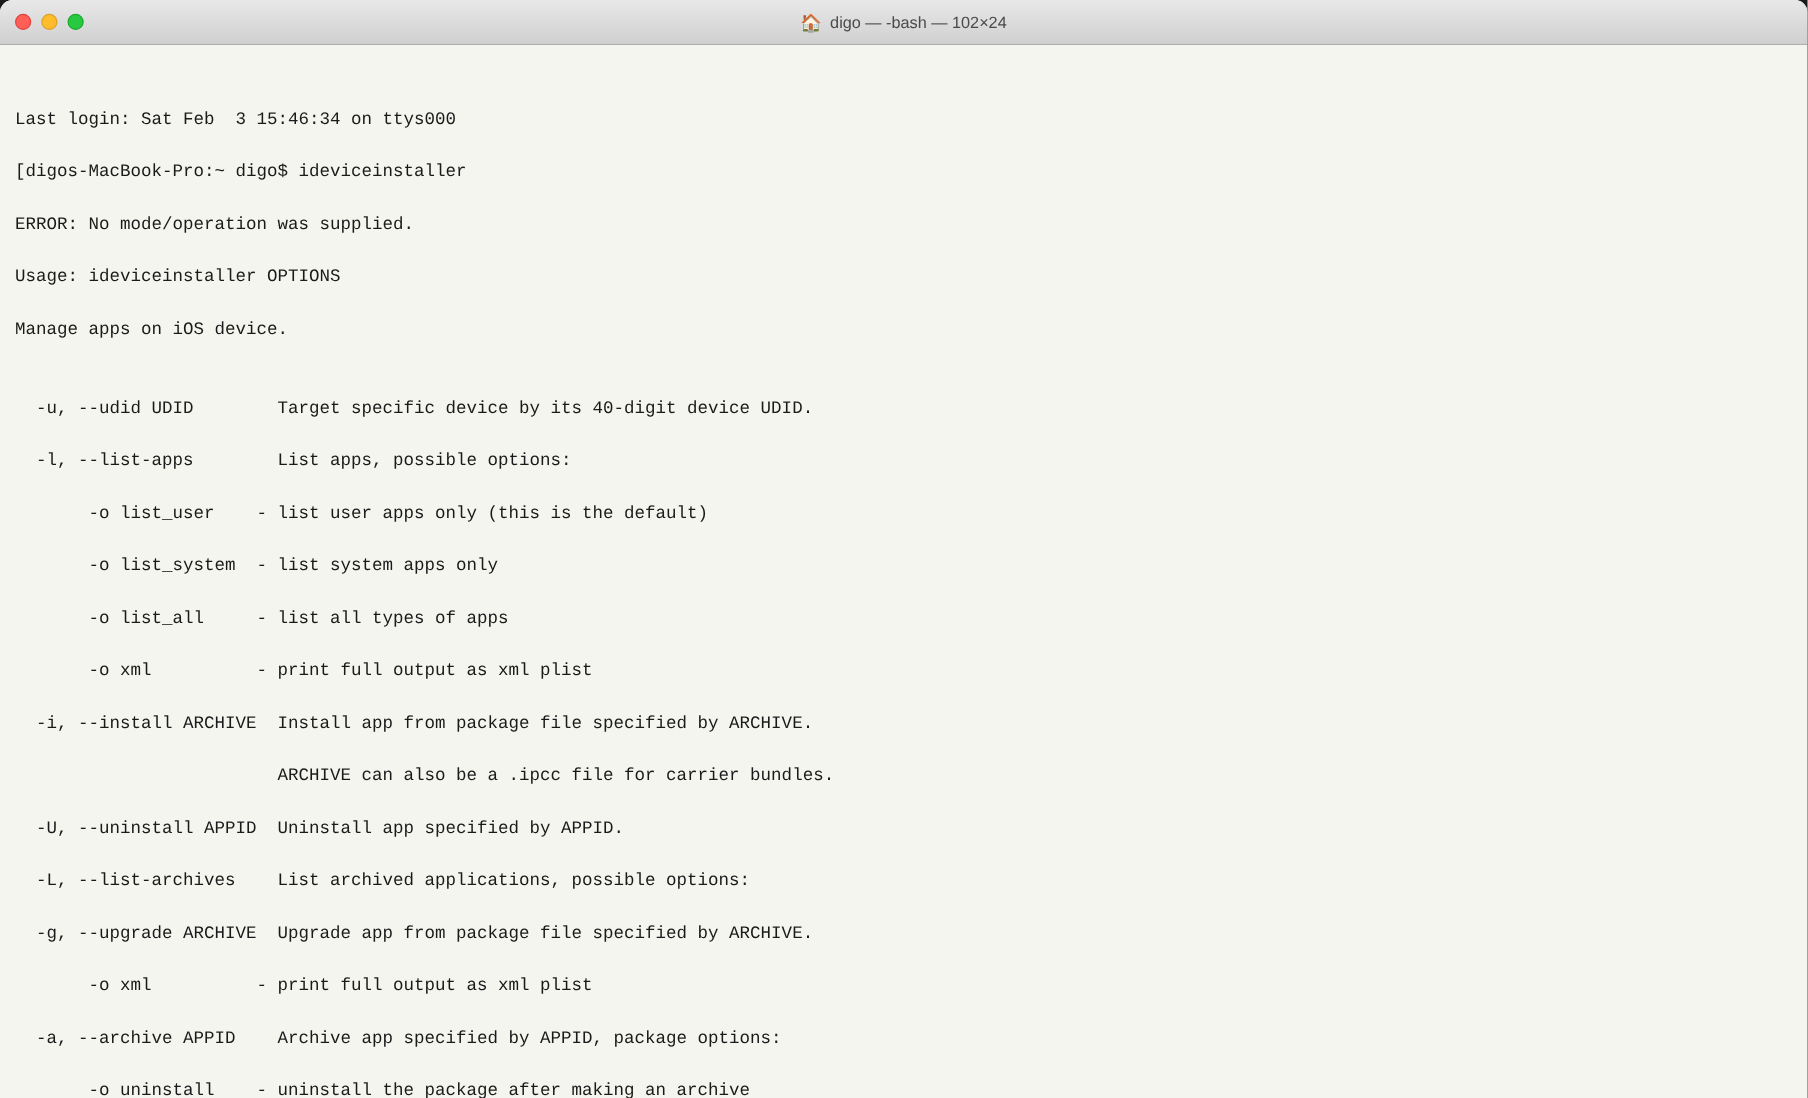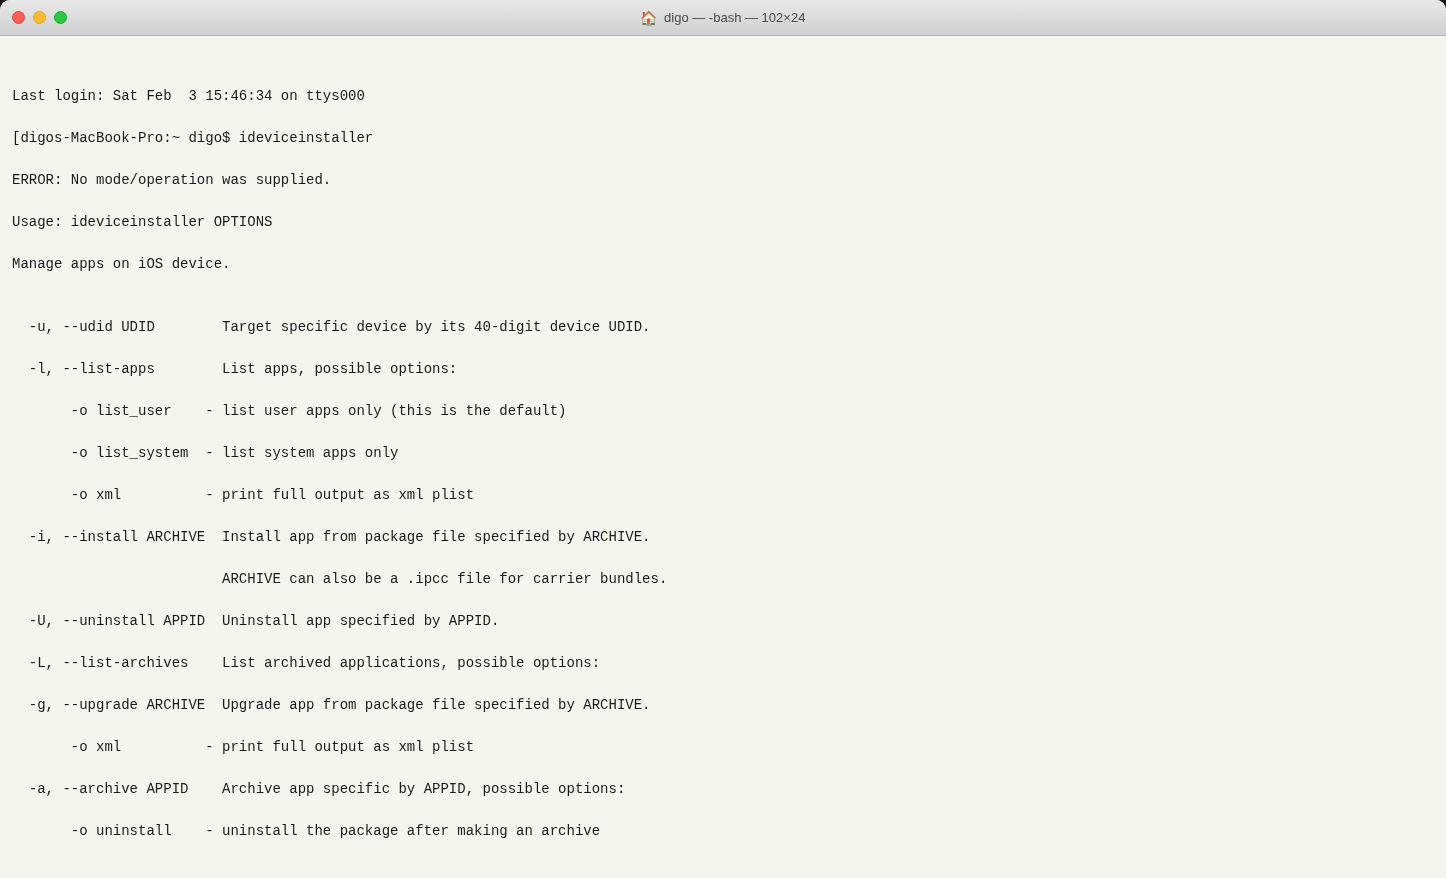--- a/index.html
+++ b/index.html
@@ -123,28 +123,29 @@
   <div class="terminal-body" id="terminal-content">
   <span class="terminal-line">Last login: Sat Feb  3 15:46:34 on ttys000</span>
 <span class="terminal-line">[digos-MacBook-Pro:~ digo$ ideviceinstaller</span>
 <span class="terminal-line">ERROR: No mode/operation was supplied.</span>
 <span class="terminal-line">Usage: ideviceinstaller OPTIONS</span>
 <span class="terminal-line">Manage apps on iOS device.</span>
 <span class="empty-line"></span><span class="terminal-line">  -u, --udid UDID        Target specific device by its 40-digit device UDID.</span>
 <span class="terminal-line">  -l, --list-apps        List apps, possible options:</span>
 <span class="terminal-line">       -o list_user    - list user apps only (this is the default)</span>
 <span class="terminal-line">       -o list_system  - list system apps only</span>
+<span class="terminal-line">       -o list_all     - list all types of apps</span>
 <span class="terminal-line">       -o xml          - print full output as xml plist</span>
 <span class="terminal-line">  -i, --install ARCHIVE  Install app from package file specified by ARCHIVE.</span>
 <span class="terminal-line">                         ARCHIVE can also be a .ipcc file for carrier bundles.</span>
 <span class="terminal-line">  -U, --uninstall APPID  Uninstall app specified by APPID.</span>
 <span class="terminal-line">  -L, --list-archives    List archived applications, possible options:</span>
 <span class="terminal-line">  -g, --upgrade ARCHIVE  Upgrade app from package file specified by ARCHIVE.</span>
 <span class="terminal-line">       -o xml          - print full output as xml plist</span>
-<span class="terminal-line">  -a, --archive APPID    Archive app specific by APPID, possible options:</span>
+<span class="terminal-line">  -a, --archive APPID    Archive app specified by APPID, package options:</span>
 <span class="terminal-line">       -o uninstall    - uninstall the package after making an archive</span>
 
 
 
 
 
 
 
 
 

